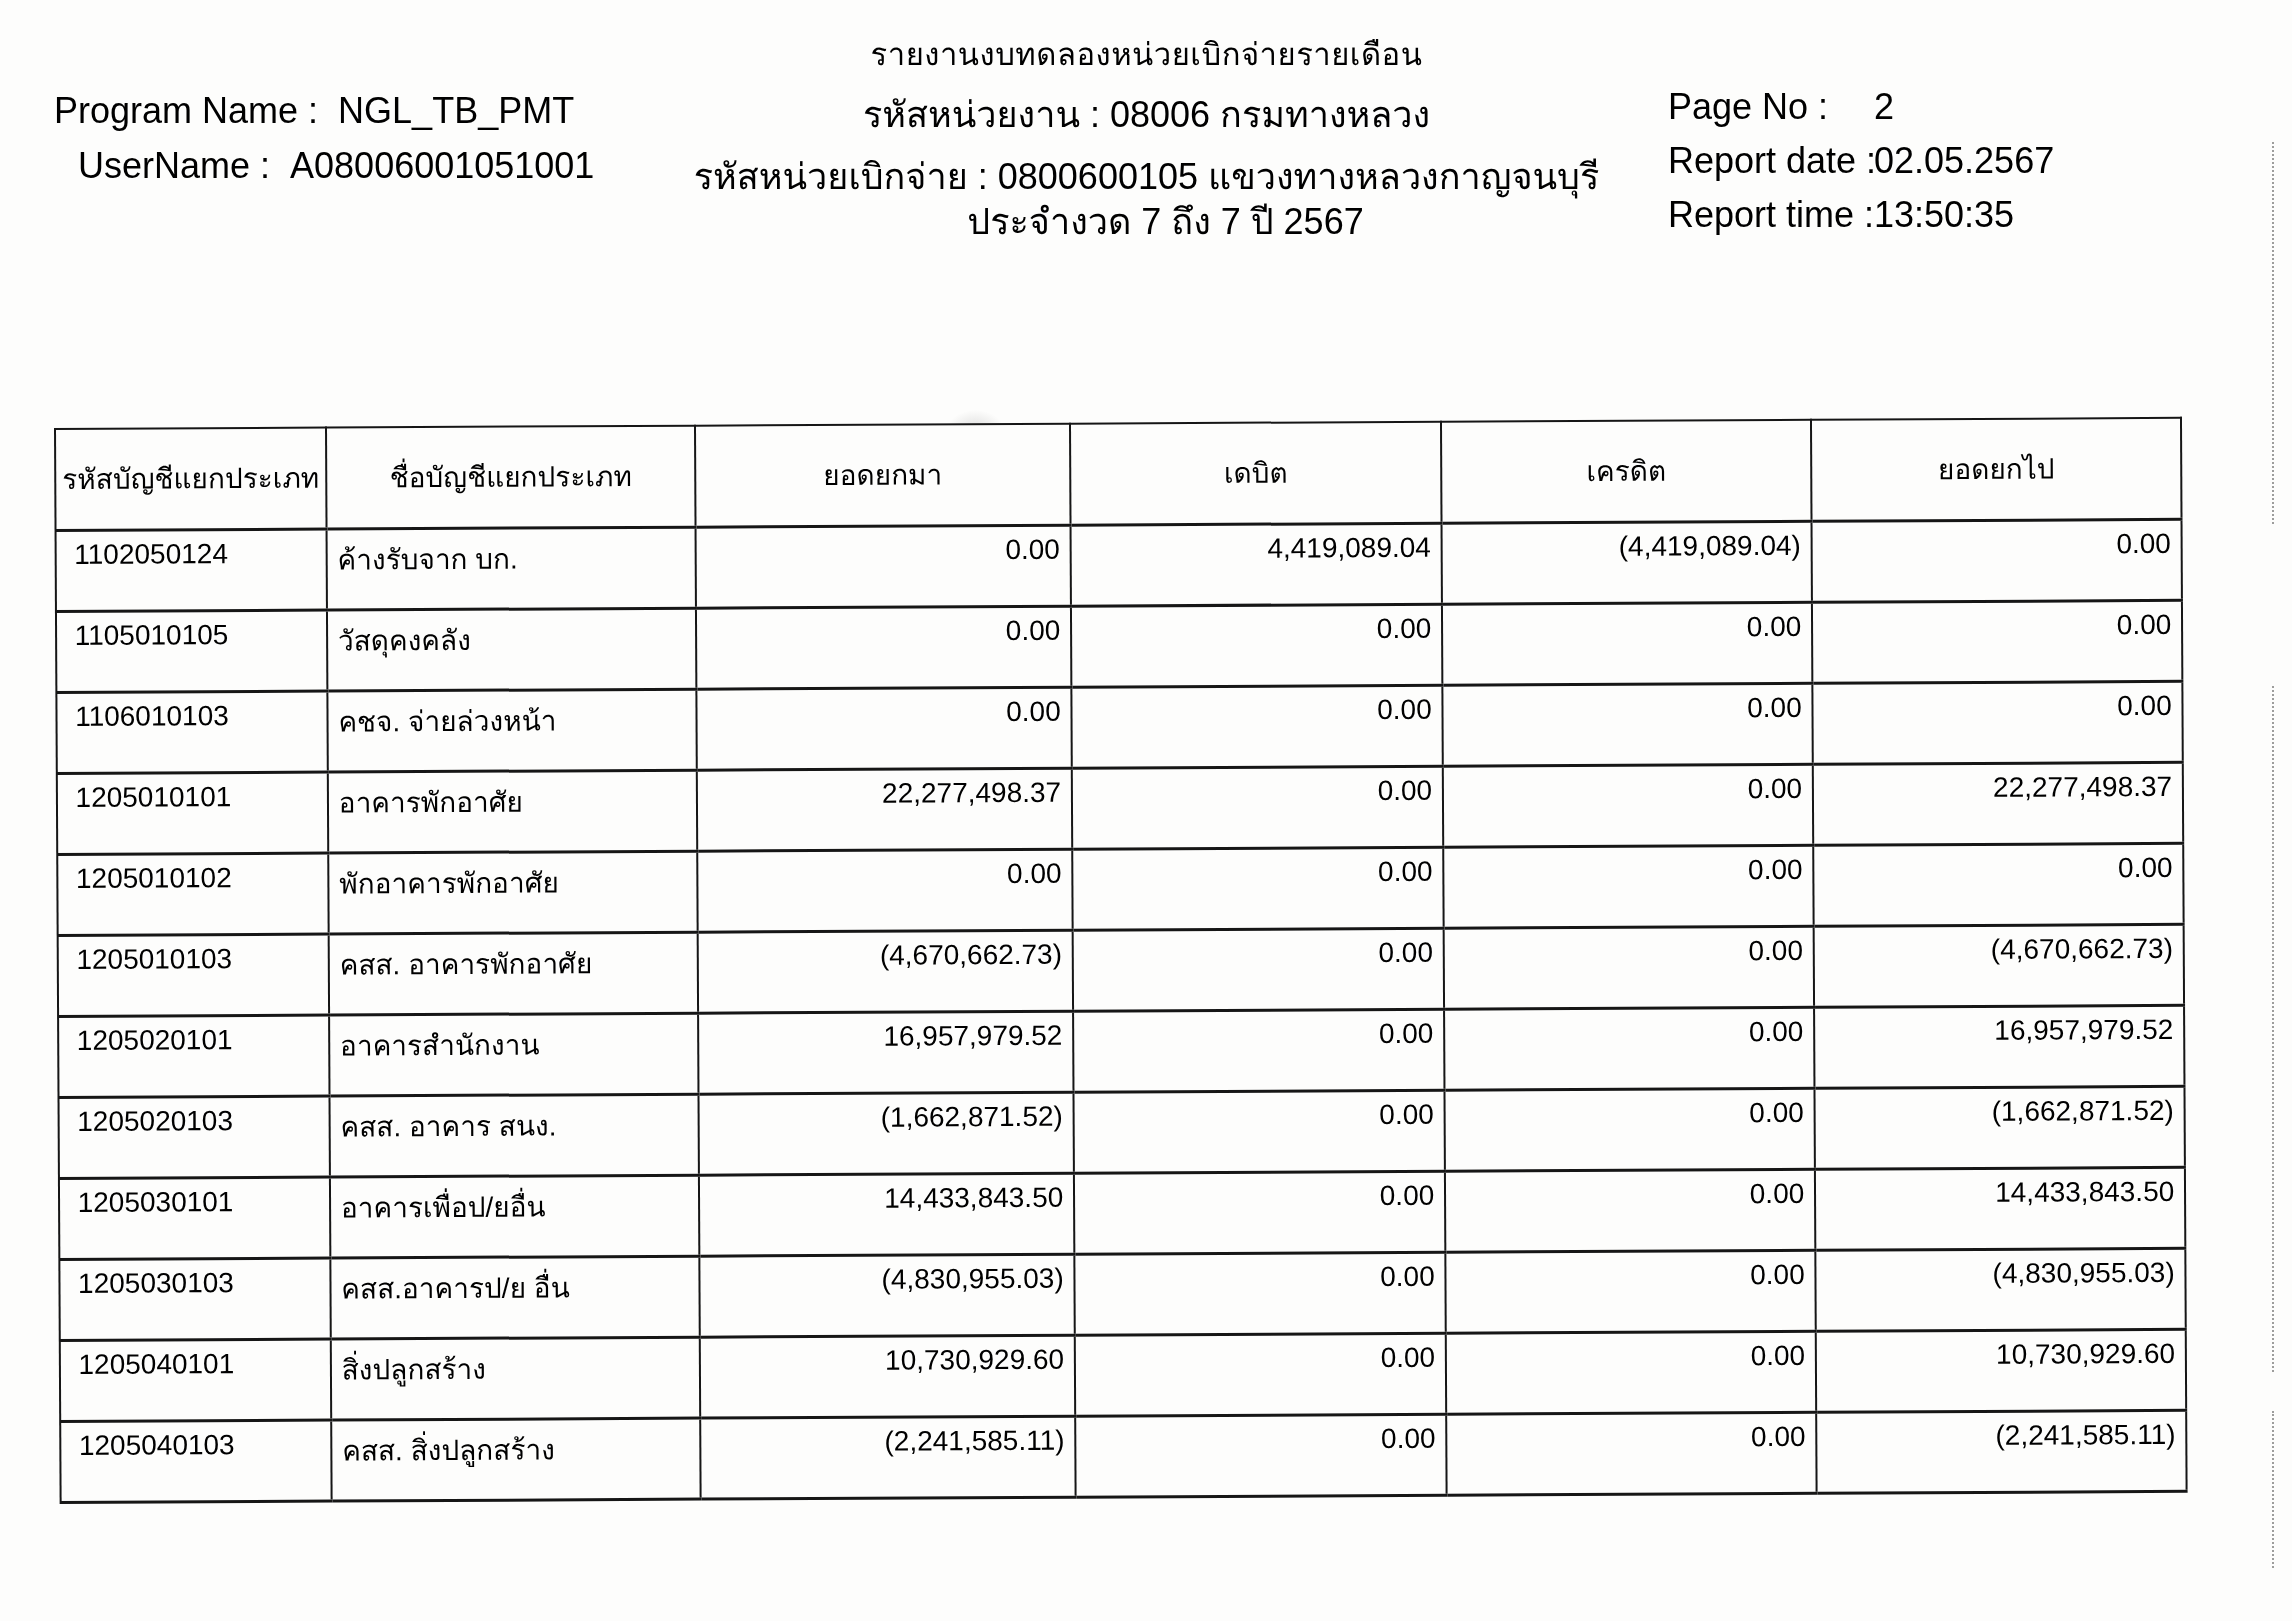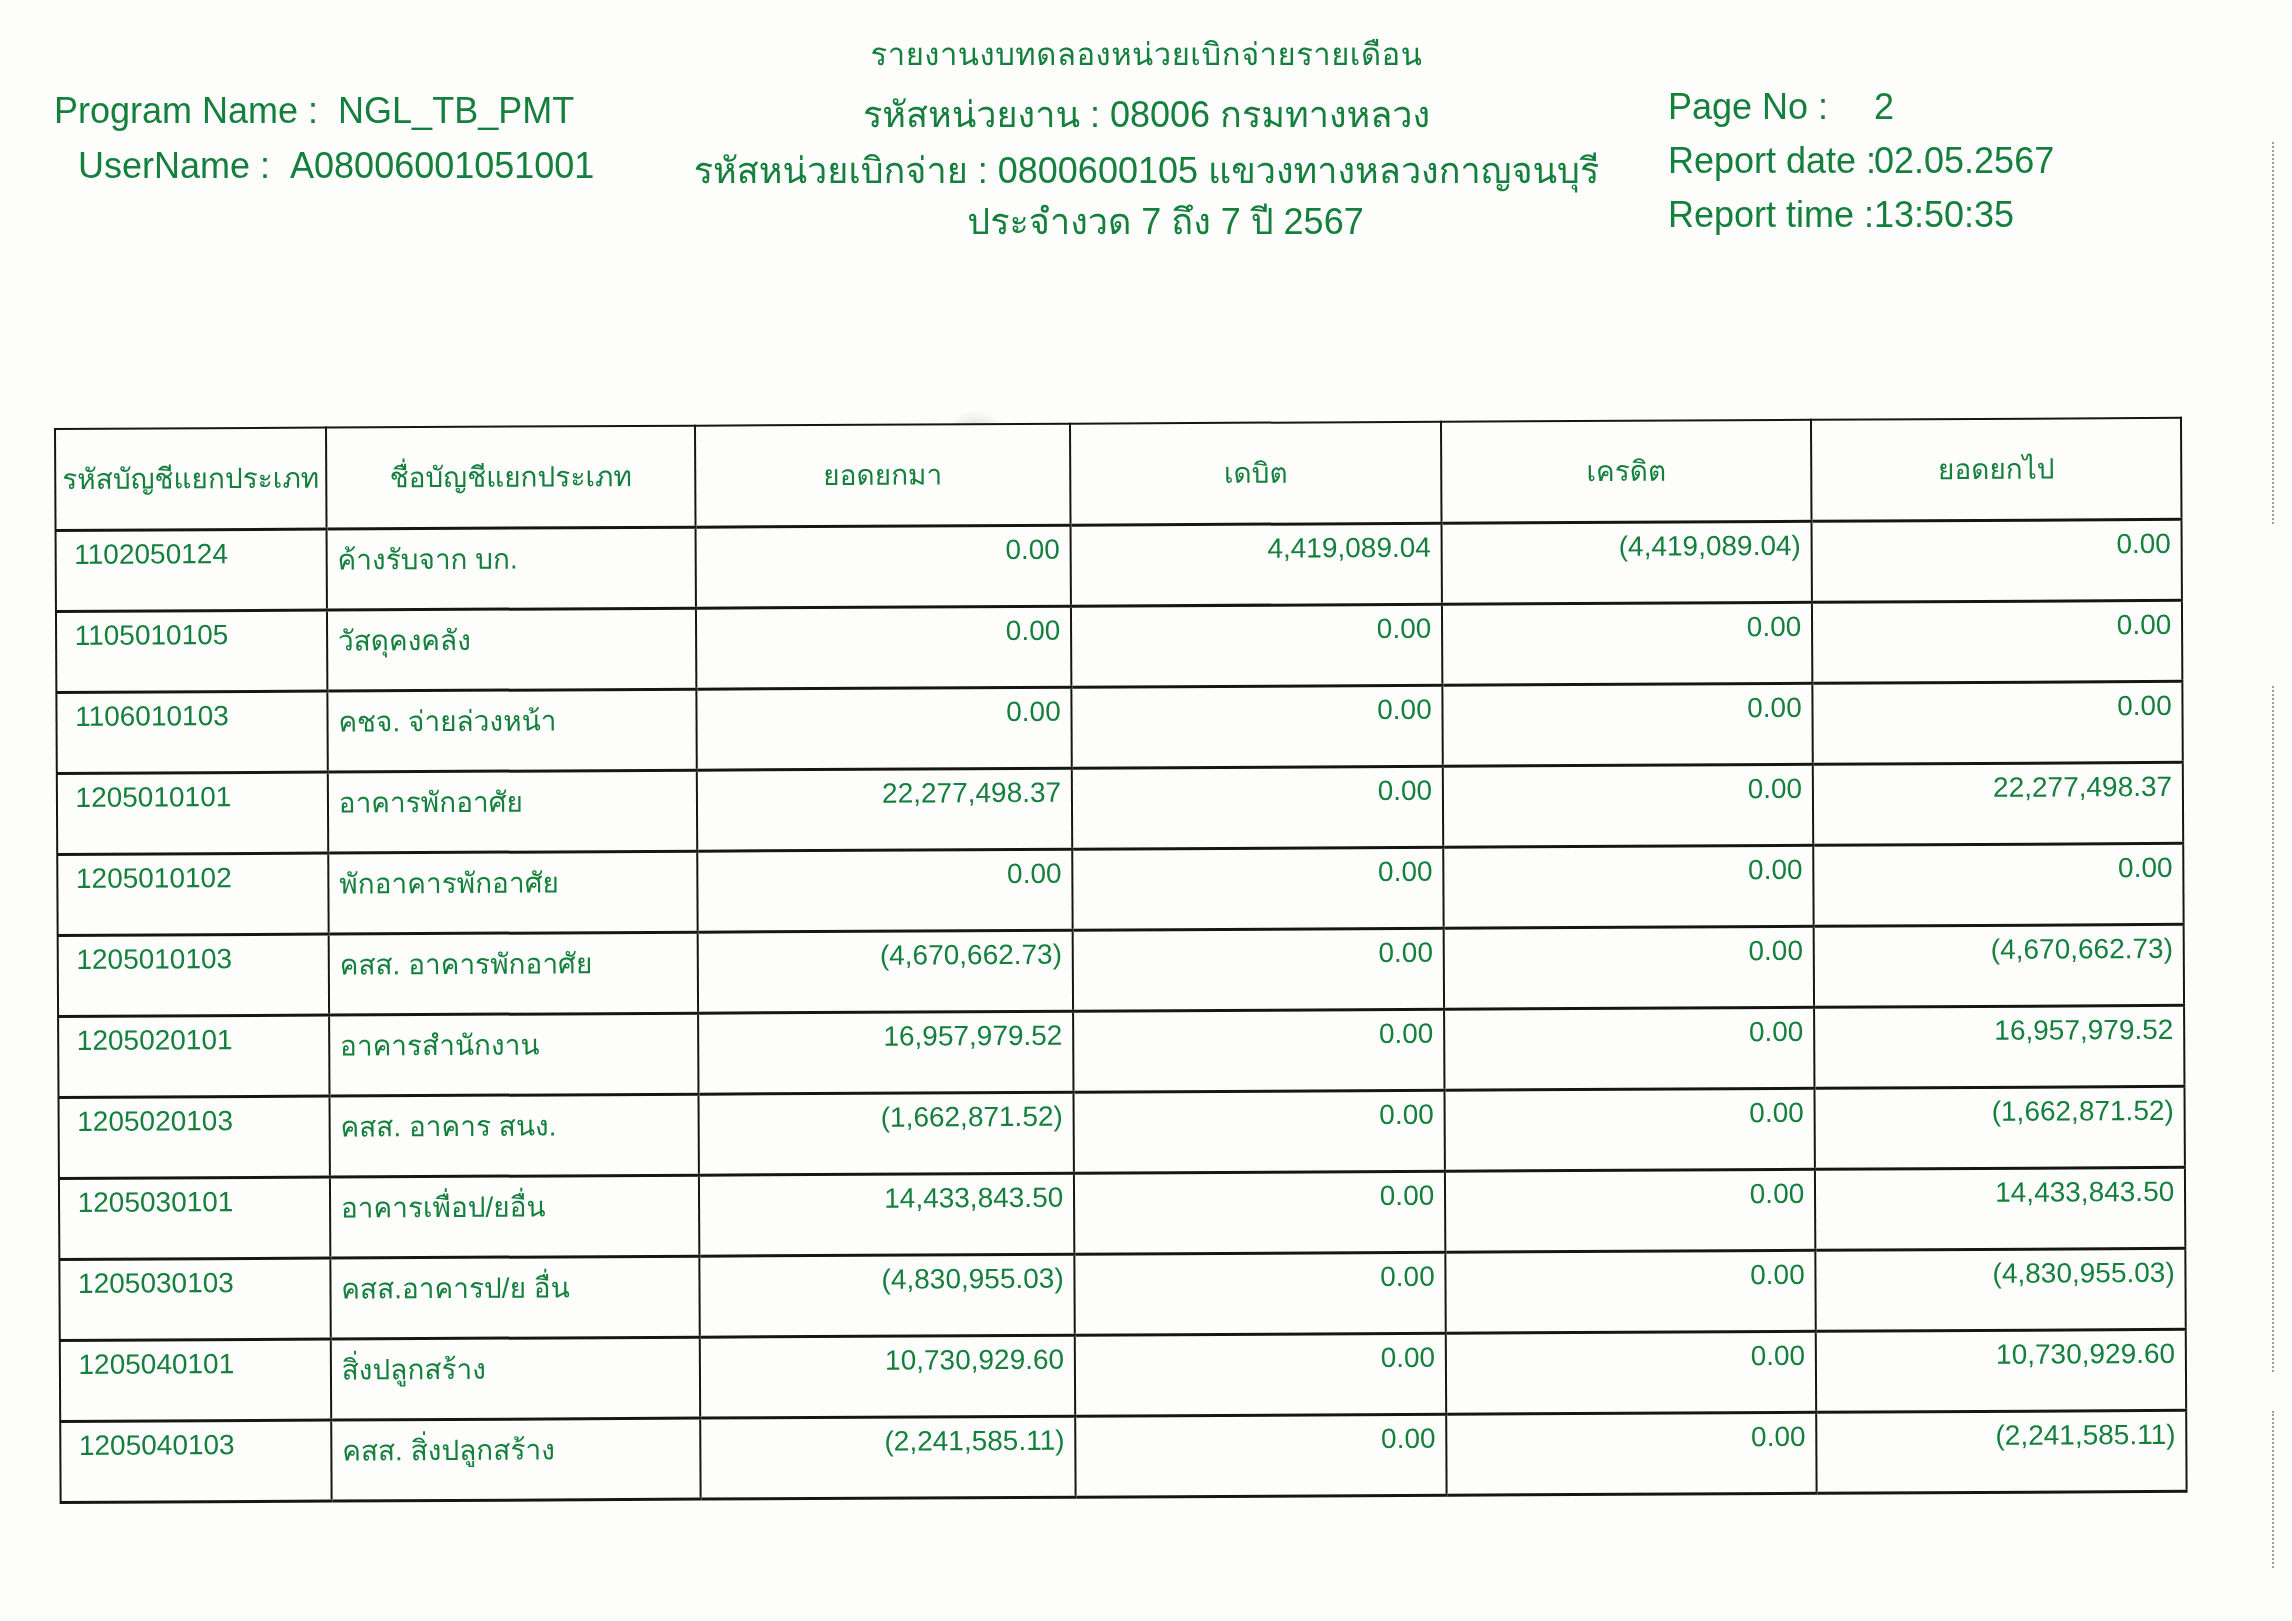--- a/index.html
+++ b/index.html
@@ -1,20 +1,20 @@
 <!DOCTYPE html>
 <html><head>
 <meta charset="utf-8">
 <style>
   * { margin:0; padding:0; box-sizing:border-box; }
   html,body { background:#e9e9e9; }
   body { font-family:"Liberation Sans", sans-serif; }
   .page {
     position:relative; width:2293px; height:1621px;
-    background:#fdfdfc; color:#15803d; overflow:hidden;
+    background:#fdfdfc; color:#000000; overflow:hidden;
   }
   .abs { position:absolute; white-space:nowrap; }
   .title-line { top:29px; left:0; width:100%; text-align:center; font-size:31px; letter-spacing:0.5px; }
   .meta { font-size:36px; }
   .c-line { left:0; width:100%; text-align:center; }
   .lbl { display:inline-block; }
   .val { display:inline-block; }
   .r-label { left:1668px; }
   .r-value { left:1874px; }
 
@@ -61,21 +61,21 @@
   <div class="abs meta" style="left:54px; top:90px;">
     <span class="lbl">Program Name :</span>&nbsp;
     <span class="val">NGL_TB_PMT</span>
   </div>
   <div class="abs meta" style="left:54px; top:145px;margin-left:24px;">
     <span class="lbl">UserName :</span>&nbsp;
     <span class="val">A08006001051001</span>
   </div>
 
   <div class="abs meta c-line" style="top:86px;">รหัสหน่วยงาน : 08006 กรมทางหลวง</div>
-  <div class="abs meta c-line" style="top:142px;">รหัสหน่วยเบิกจ่าย : 0800600105 แขวงทางหลวงกาญจนบุรี</div>
+  <div class="abs meta c-line" style="top:148px;">รหัสหน่วยเบิกจ่าย : 0800600105 แขวงทางหลวงกาญจนบุรี</div>
   <div class="abs meta c-line" style="top:193px;padding-left:38px;">ประจำงวด 7 ถึง 7 ปี 2567</div>
 
   <div class="abs meta r-label" style="top:86px;">Page No :</div>
   <div class="abs meta r-value" style="top:86px;">2</div>
   <div class="abs meta r-label" style="top:140px;">Report date :</div>
   <div class="abs meta r-value" style="top:140px;">02.05.2567</div>
   <div class="abs meta r-label" style="top:194px;">Report time :</div>
   <div class="abs meta r-value" style="top:194px;">13:50:35</div>
 
   <div class="smudge sm1"></div>

